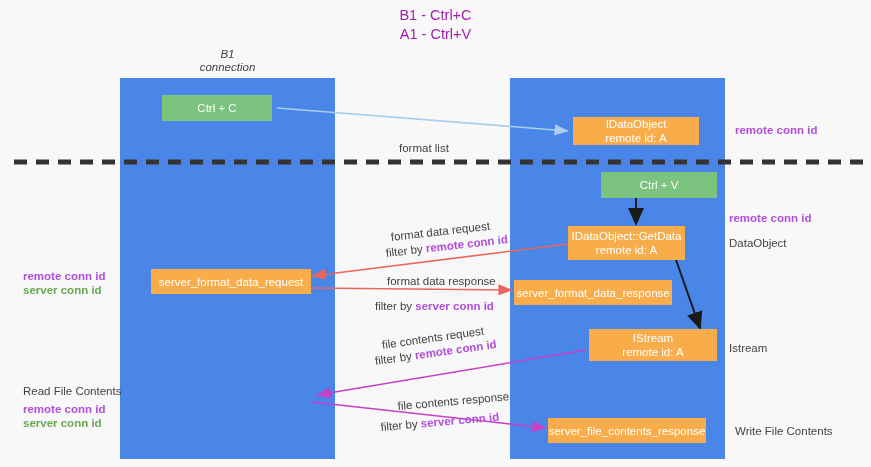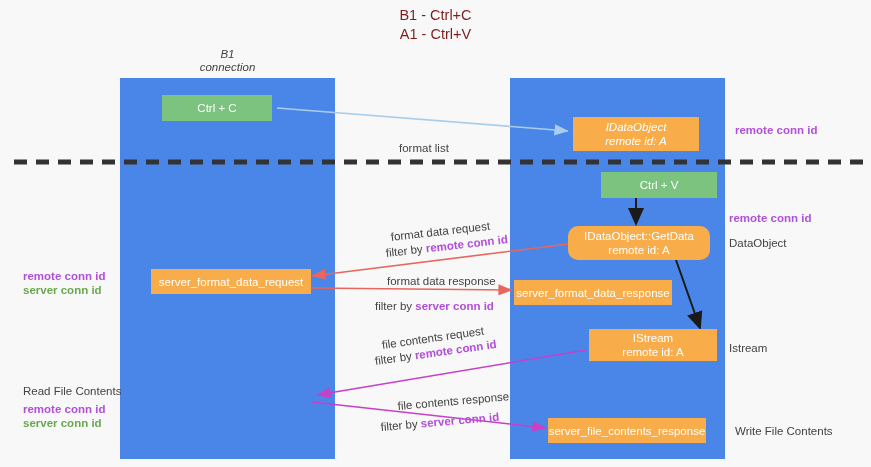--- a/index.html
+++ b/index.html
@@ -15,21 +15,21 @@
     font-family: "Liberation Sans", sans-serif;
     overflow: hidden;
   }
   
   .title {
     position: absolute;
     left: 0; right: 0;
     top: 6px;
     text-align: center;
     font-size: 14.5px;
-    color: #7f1d1d;
+    color: #a21caf;
     line-height: 19px;
     white-space: pre-line;
   }
   
   .col-head {
     position: absolute;
     text-align: center;
     font-size: 11.5px;
     color: #434343;
     line-height: 13px;
@@ -122,26 +122,26 @@
 
     <line x1="676" y1="260" x2="700" y2="328" stroke="#1a1a1a" stroke-width="2" marker-end="url(#ah-blk)"></line>
 
     <line x1="586" y1="350" x2="317" y2="395" stroke="#c840c8" stroke-width="1.6" marker-end="url(#ah-mag)"></line>
 
     <line x1="312" y1="402" x2="546" y2="428" stroke="#c840c8" stroke-width="1.6" marker-end="url(#ah-mag)"></line>
   </svg>
 
   <div class="node green" style="left:162px;top:95px;width:110px;height:26px;">Ctrl + C</div>
 
-  <div class="node orange" style="left:573px;top:117px;width:126px;height:34px;font-style:italic;">IDataObject
+  <div class="node orange" style="left:573px;top:117px;width:126px;height:28px;">IDataObject
 remote id: A</div>
 
   <div class="node green" style="left:601px;top:172px;width:116px;height:26px;">Ctrl + V</div>
 
-  <div class="node orange" style="left:568px;top:226px;width:142px;height:34px;border-radius:10px;">IDataObject::GetData
+  <div class="node orange" style="left:568px;top:226px;width:117px;height:34px;">IDataObject::GetData
 remote id: A</div>
 
   <div class="node orange" style="left:151px;top:269px;width:160px;height:25px;">server_format_data_request</div>
 
   <div class="node orange" style="left:514px;top:280px;width:158px;height:25px;">server_format_data_response</div>
 
   <div class="node orange" style="left:589px;top:329px;width:128px;height:32px;">IStream
 remote id: A</div>
 
 

